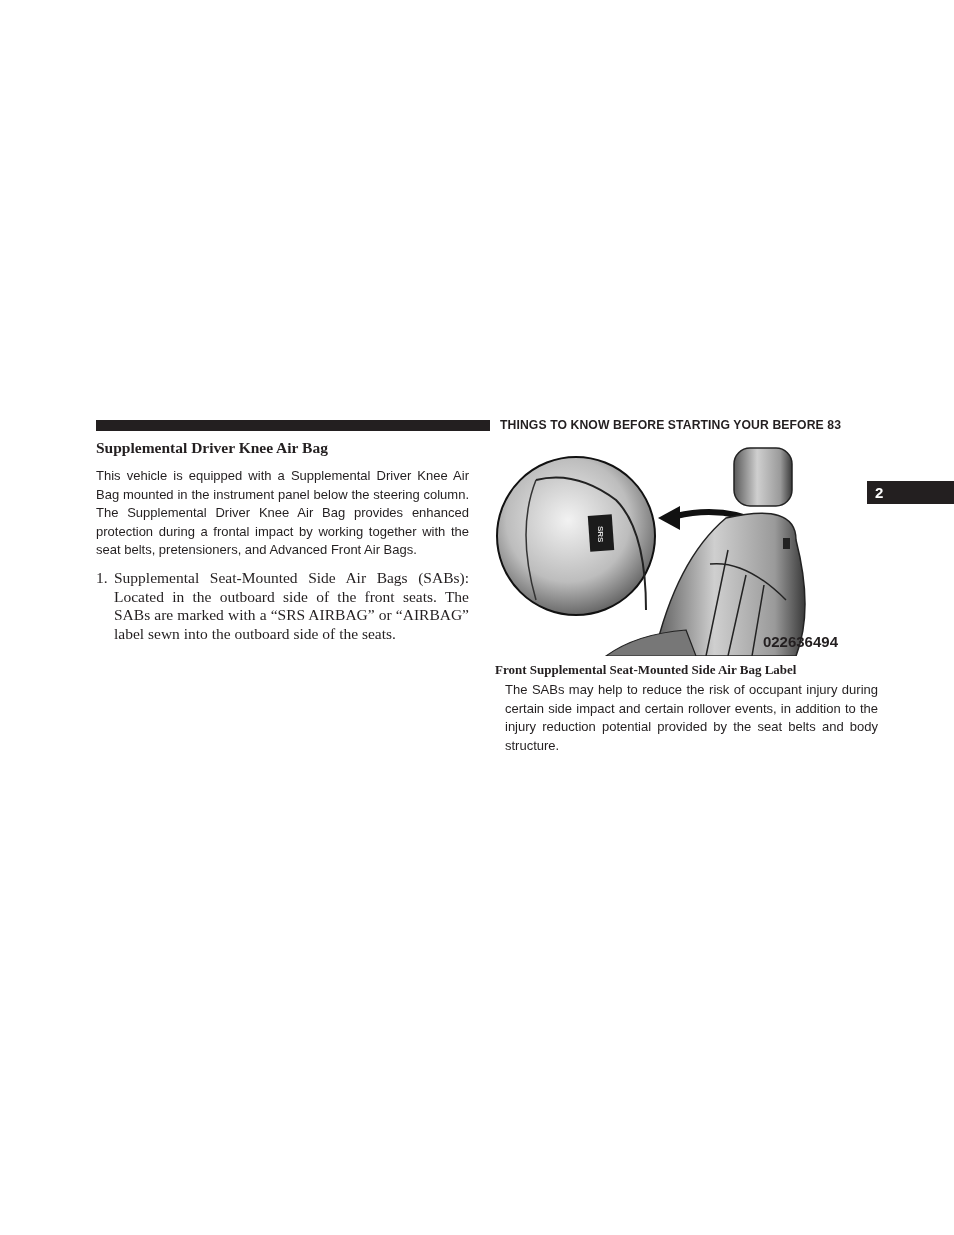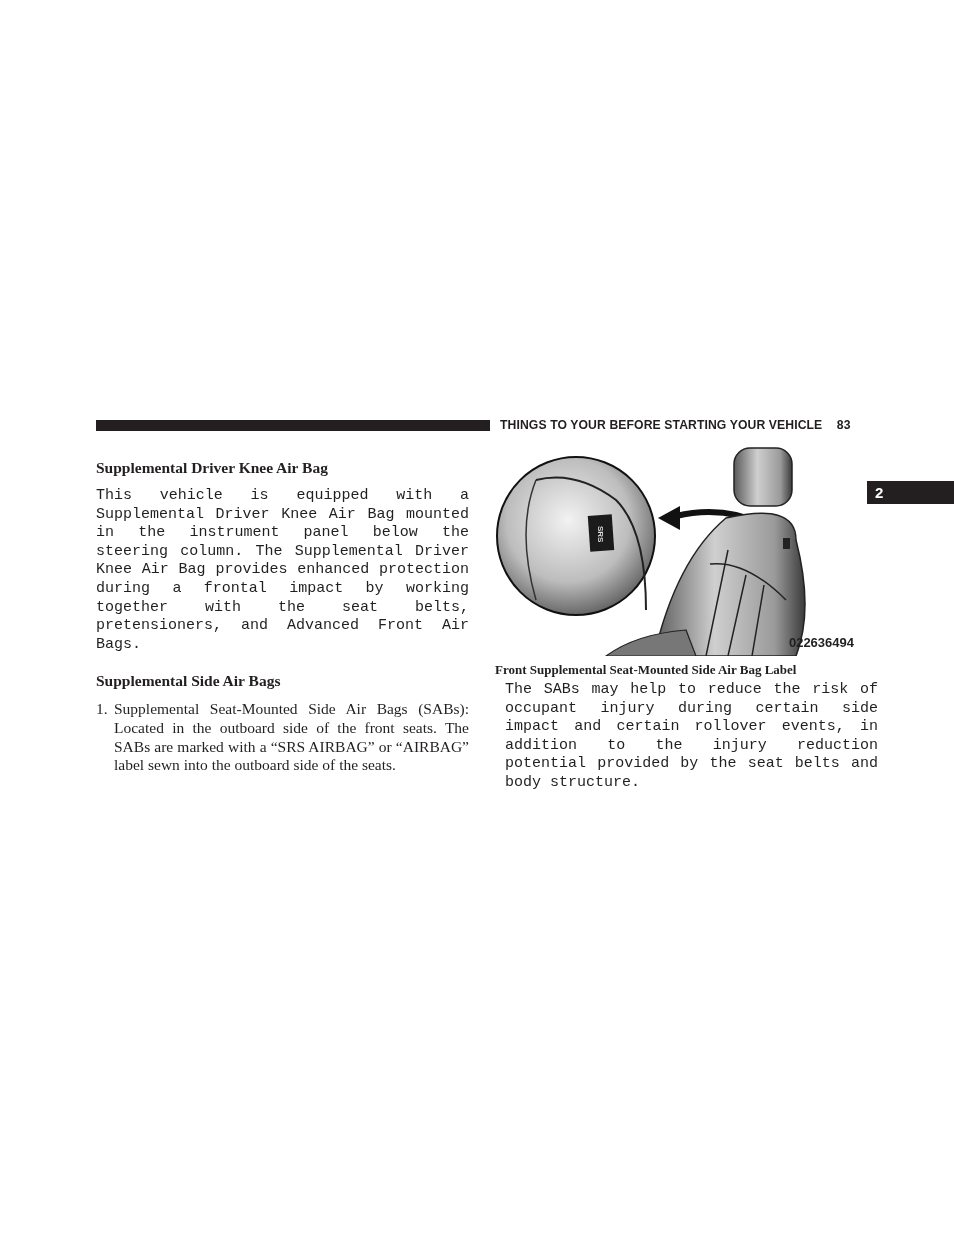--- a/index.html
+++ b/index.html
@@ -5,61 +5,60 @@
     html, body { margin: 0; padding: 0; }
     body {
       width: 954px; height: 1235px; position: relative; background: #ffffff;
       font-family: "DejaVu Serif", "Liberation Serif", serif; color: #1a1a1a; overflow: hidden;
     }
     .top-bar { position: absolute; left: 96px; top: 420px; width: 394px; height: 11px; background: #231f20; }
     .running-head {
       position: absolute; left: 500px; top: 418px; font-family: "Liberation Sans", sans-serif;
       font-weight: bold; font-size: 12.2px; letter-spacing: 0.1px; color: #231f20; white-space: nowrap;
     }
-    .running-head .page-num { margin-left: 11px; }
+    .running-head .page-num { }
     .section-tab {
       position: absolute; left: 867px; top: 481px; width: 87px; height: 23px; background: #231f20;
       color: #fff; font-family: "Liberation Sans", sans-serif; font-weight: bold; font-size: 15px;
       line-height: 23px; padding-left: 8px; box-sizing: border-box;
     }
-    .col-left { position: absolute; left: 96px; top: 438px; width: 373px; margin-top: 20px; }
+    .col-left { position: absolute; left: 96px; top: 438px; width: 373px; }
     .col-right { position: absolute; left: 505px; top: 681px; width: 373px; }
     h3 {
       font-family: "Liberation Serif", serif; font-weight: bold; font-size: 15.5px;
       margin: 0 0 9px 0; line-height: 20px; color: #231f20;
     }
-    p { font-family: Liberation Mono, monospace; font-size: 15px; line-height: 18.6px; margin: 0 0 9px 0; text-align: justify; color: #231f20; }
+    p { font-family: Liberation Sans, sans-serif; font-size: 13px; line-height: 18.6px; margin: 0 0 9px 0; text-align: justify; color: #231f20; }
     ol { margin: 0; padding: 0; list-style: none; }
     ol li { position: relative; padding-left: 18px; font-family: "Liberation Serif", serif; font-size: 15.5px; line-height: 18.6px; text-align: justify; color: #231f20; }
     ol li .num { position: absolute; left: 0; top: 0; }
     .figure { position: absolute; left: 496px; top: 440px; width: 362px; height: 216px; }
     .figure svg { display: block; }
     .fig-id {
-      position: absolute; right: 4px; bottom: 6px; font-family: "Liberation Sans", sans-serif;
-      font-weight: bold; font-size: 13px; color: #231f20;
+      position: absolute; right: 20px; bottom: 6px; font-family: "Liberation Sans", sans-serif;
+      font-weight: bold; font-size: 15px; color: #231f20;
     }
     .caption {
       position: absolute; left: 495px; top: 662px; width: 365px; font-family: "Liberation Serif", serif;
       font-weight: bold; font-size: 13px; color: #231f20; white-space: nowrap;
     }
   </style>
 </head>
 <body>
 
 <div class="top-bar"></div>
 <div class="running-head">
-  <span>THINGS TO YOUR BEFORE STARTING YOUR VEHICLE</span>
+  <span>THINGS TO KNOW BEFORE STARTING YOUR BEFORE</span>
   <span class="page-num">83</span>
 </div>
 <div class="section-tab">2</div>
 
 <div class="col-left">
   <h3>Supplemental Driver Knee Air Bag</h3>
   <p>This vehicle is equipped with a Supplemental Driver Knee Air Bag mounted in the instrument panel below the steering column. The Supplemental Driver Knee Air Bag provides enhanced protection during a frontal impact by working together with the seat belts, pretensioners, and Advanced Front Air Bags.</p>
-  <h3 style="margin-top:17px">Supplemental Side Air Bags</h3>
   <ol>
     <li>
       <span class="num">1.</span>
       <span>Supplemental Seat-Mounted Side Air Bags (SABs): Located in the outboard side of the front seats. The SABs are marked with a “SRS AIRBAG” or “AIRBAG” label sewn into the outboard side of the seats.</span>
     </li>
   </ol>
 </div>
 
 <div class="figure">
   <svg width="362" height="216" viewBox="0 0 362 216">

